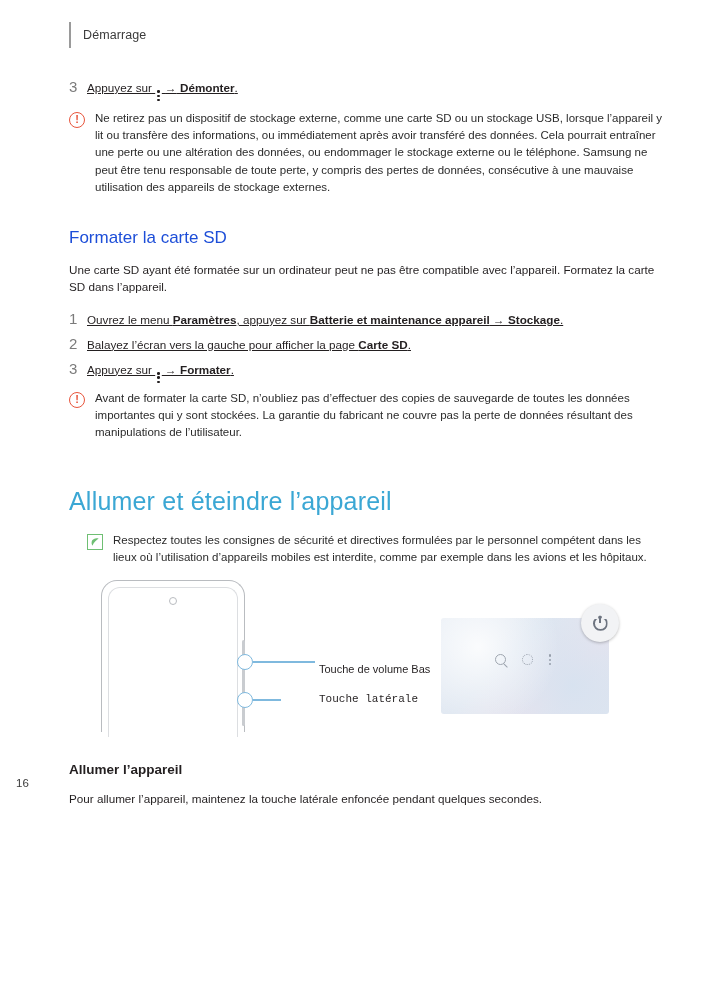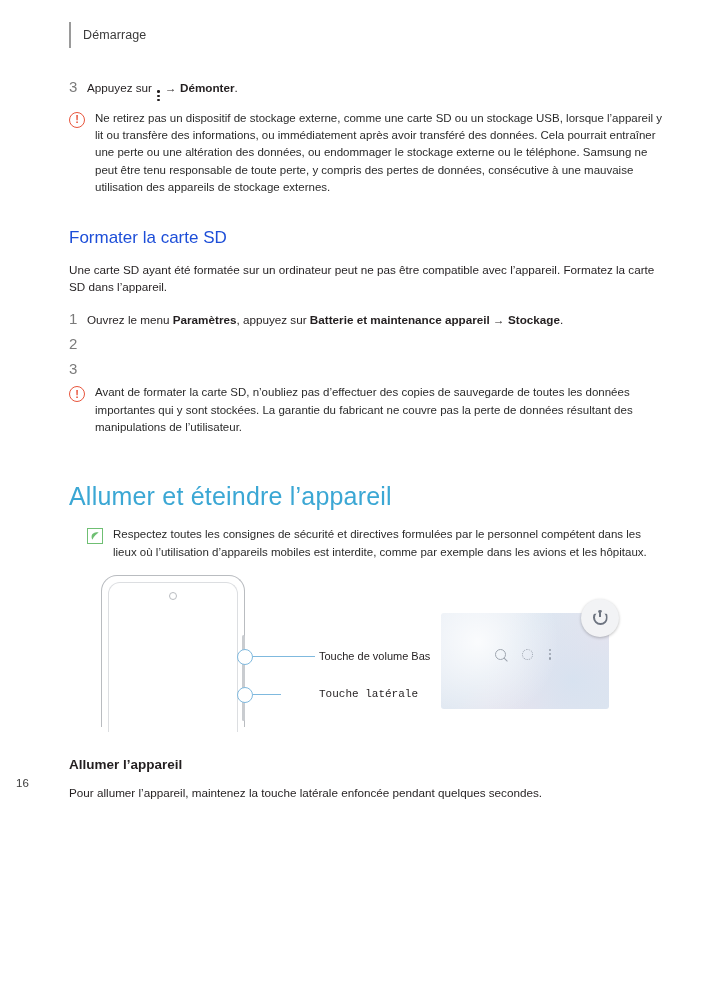--- a/index.html
+++ b/index.html
@@ -58,20 +58,21 @@
     flex: 0 0 18px;
     font-size: 15px;
     color: #7b7b7b;
     line-height: 1.25;
   }
   .step-text {
     font-size: 11.7px;
     color: #231f20;
     line-height: 1.45;
     padding-top: 2px;
+    text-decoration: underline;
   }
   .step-text b { font-weight: bold; }
 
   
   .kebab {
     display: inline-flex;
     flex-direction: column;
     justify-content: center;
     align-items: center;
     gap: 1.6px;
@@ -193,21 +194,21 @@
     height: 1.4px;
     background: #7fb9de;
   }
   .marker-line.vol { left: 184px; top: 81px; width: 62px; }
   .marker-line.side { left: 184px; top: 119px; width: 28px; }
   .marker-label {
     position: absolute;
     font-size: 11px;
     color: #231f20;
   }
-  .marker-label.vol { left: 250px; top: 74px; }
+  .marker-label.vol { left: 250px; top: 82px; }
   .marker-label.side { left: 250px; top: 112px; font-family: Liberation Mono, monospace; }
 
   .phone-edge {
     position: absolute;
     left: 173px; top: 60px;
     width: 3px; height: 86px;
     background: #c9ccd0;
     border-radius: 2px;
   }
 
@@ -329,24 +330,34 @@
 
     <div class="step">
       <div class="step-num">1</div>
       <div class="step-text">
         <span>Ouvrez le menu </span><b>Paramètres</b><span>, appuyez sur </span><b>Batterie et maintenance appareil</b><span> → </span><b>Stockage</b><span>.</span>
       </div>
     </div>
 
     <div class="step">
       <div class="step-num">2</div>
+      <div class="step-text">
+        <span>Balayez l’écran vers la gauche pour afficher la page </span><b>Carte SD</b><span>.</span>
+      </div>
     </div>
 
     <div class="step">
       <div class="step-num">3</div>
+      <div class="step-text">
+        <span>Appuyez sur </span><span class="kebab">
+            <i></i>
+            <i></i>
+            <i></i>
+          </span><span> → </span><b>Formater</b><span>.</span>
+      </div>
     </div>
 
     <div class="note" style="margin-top:6px;">
       <div class="icon-warn">!</div>
       <div class="note-body">Avant de formater la carte SD, n’oubliez pas d’effectuer des copies de sauvegarde de toutes les données importantes qui y sont stockées. La garantie du fabricant ne couvre pas la perte de données résultant des manipulations de l’utilisateur.</div>
     </div>
 
     <h1 class="chapter">Allumer et éteindre l’appareil</h1>
 
     <div class="note" style="margin-left:18px;">

